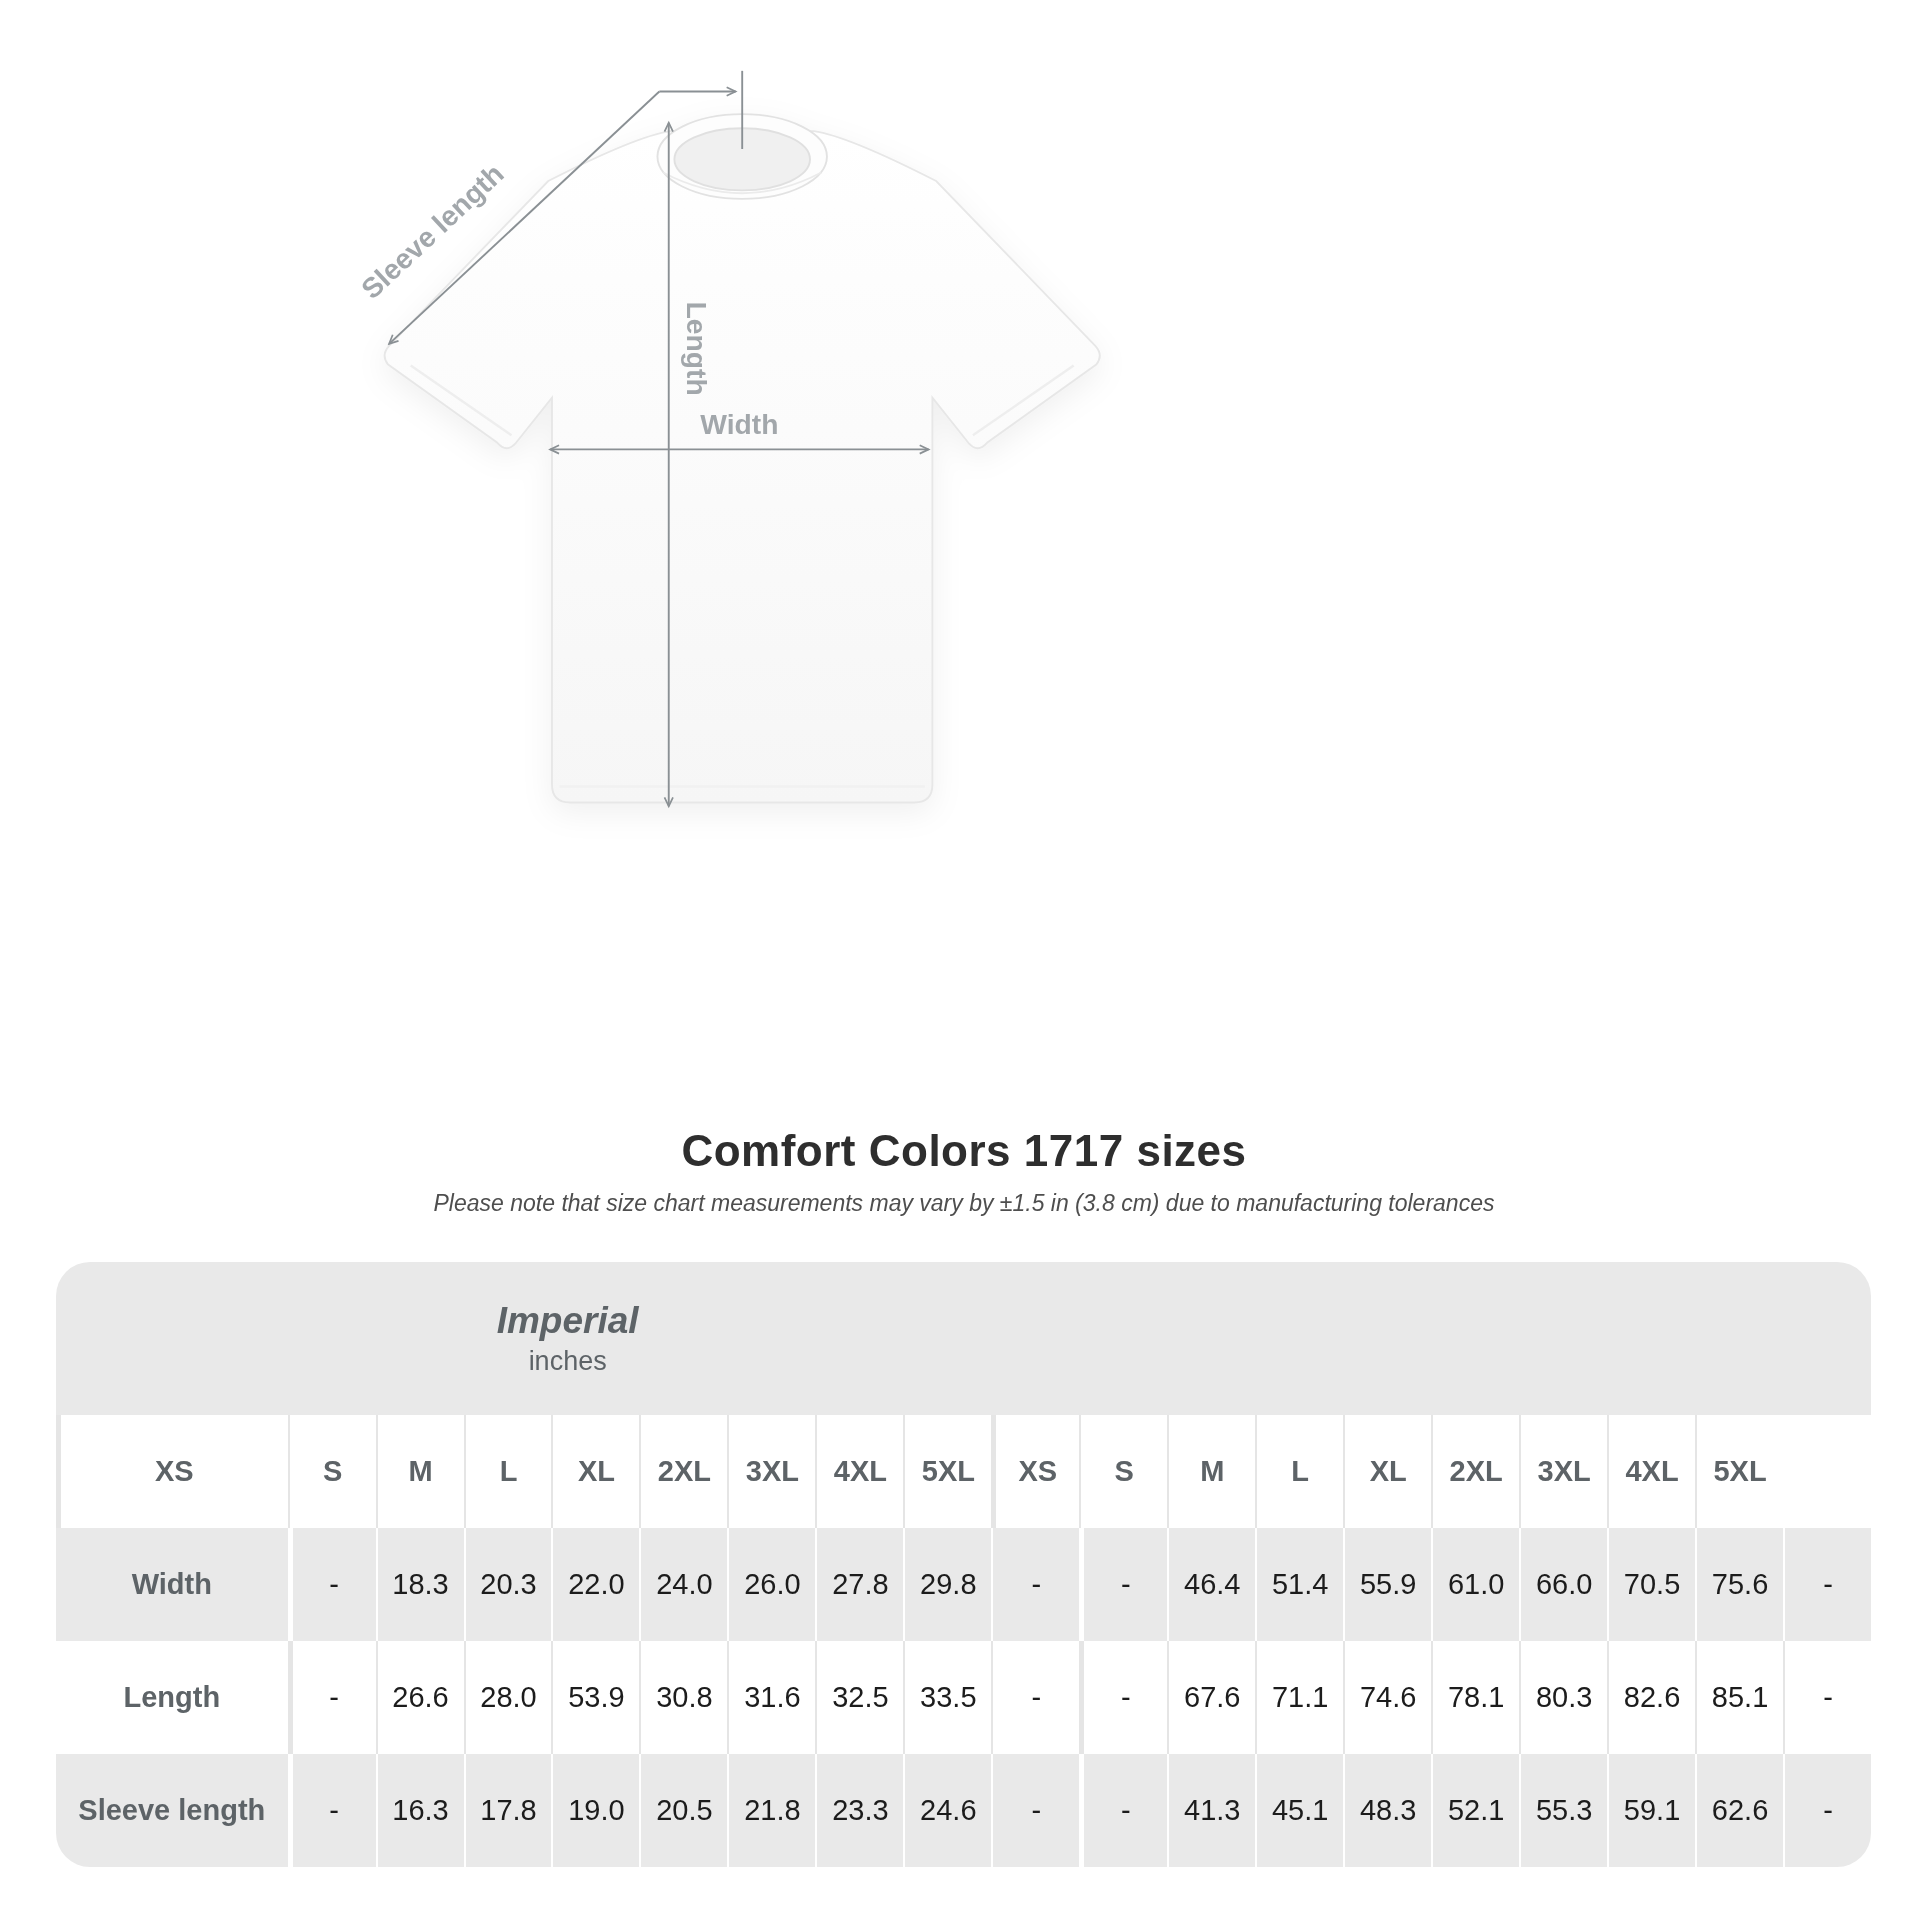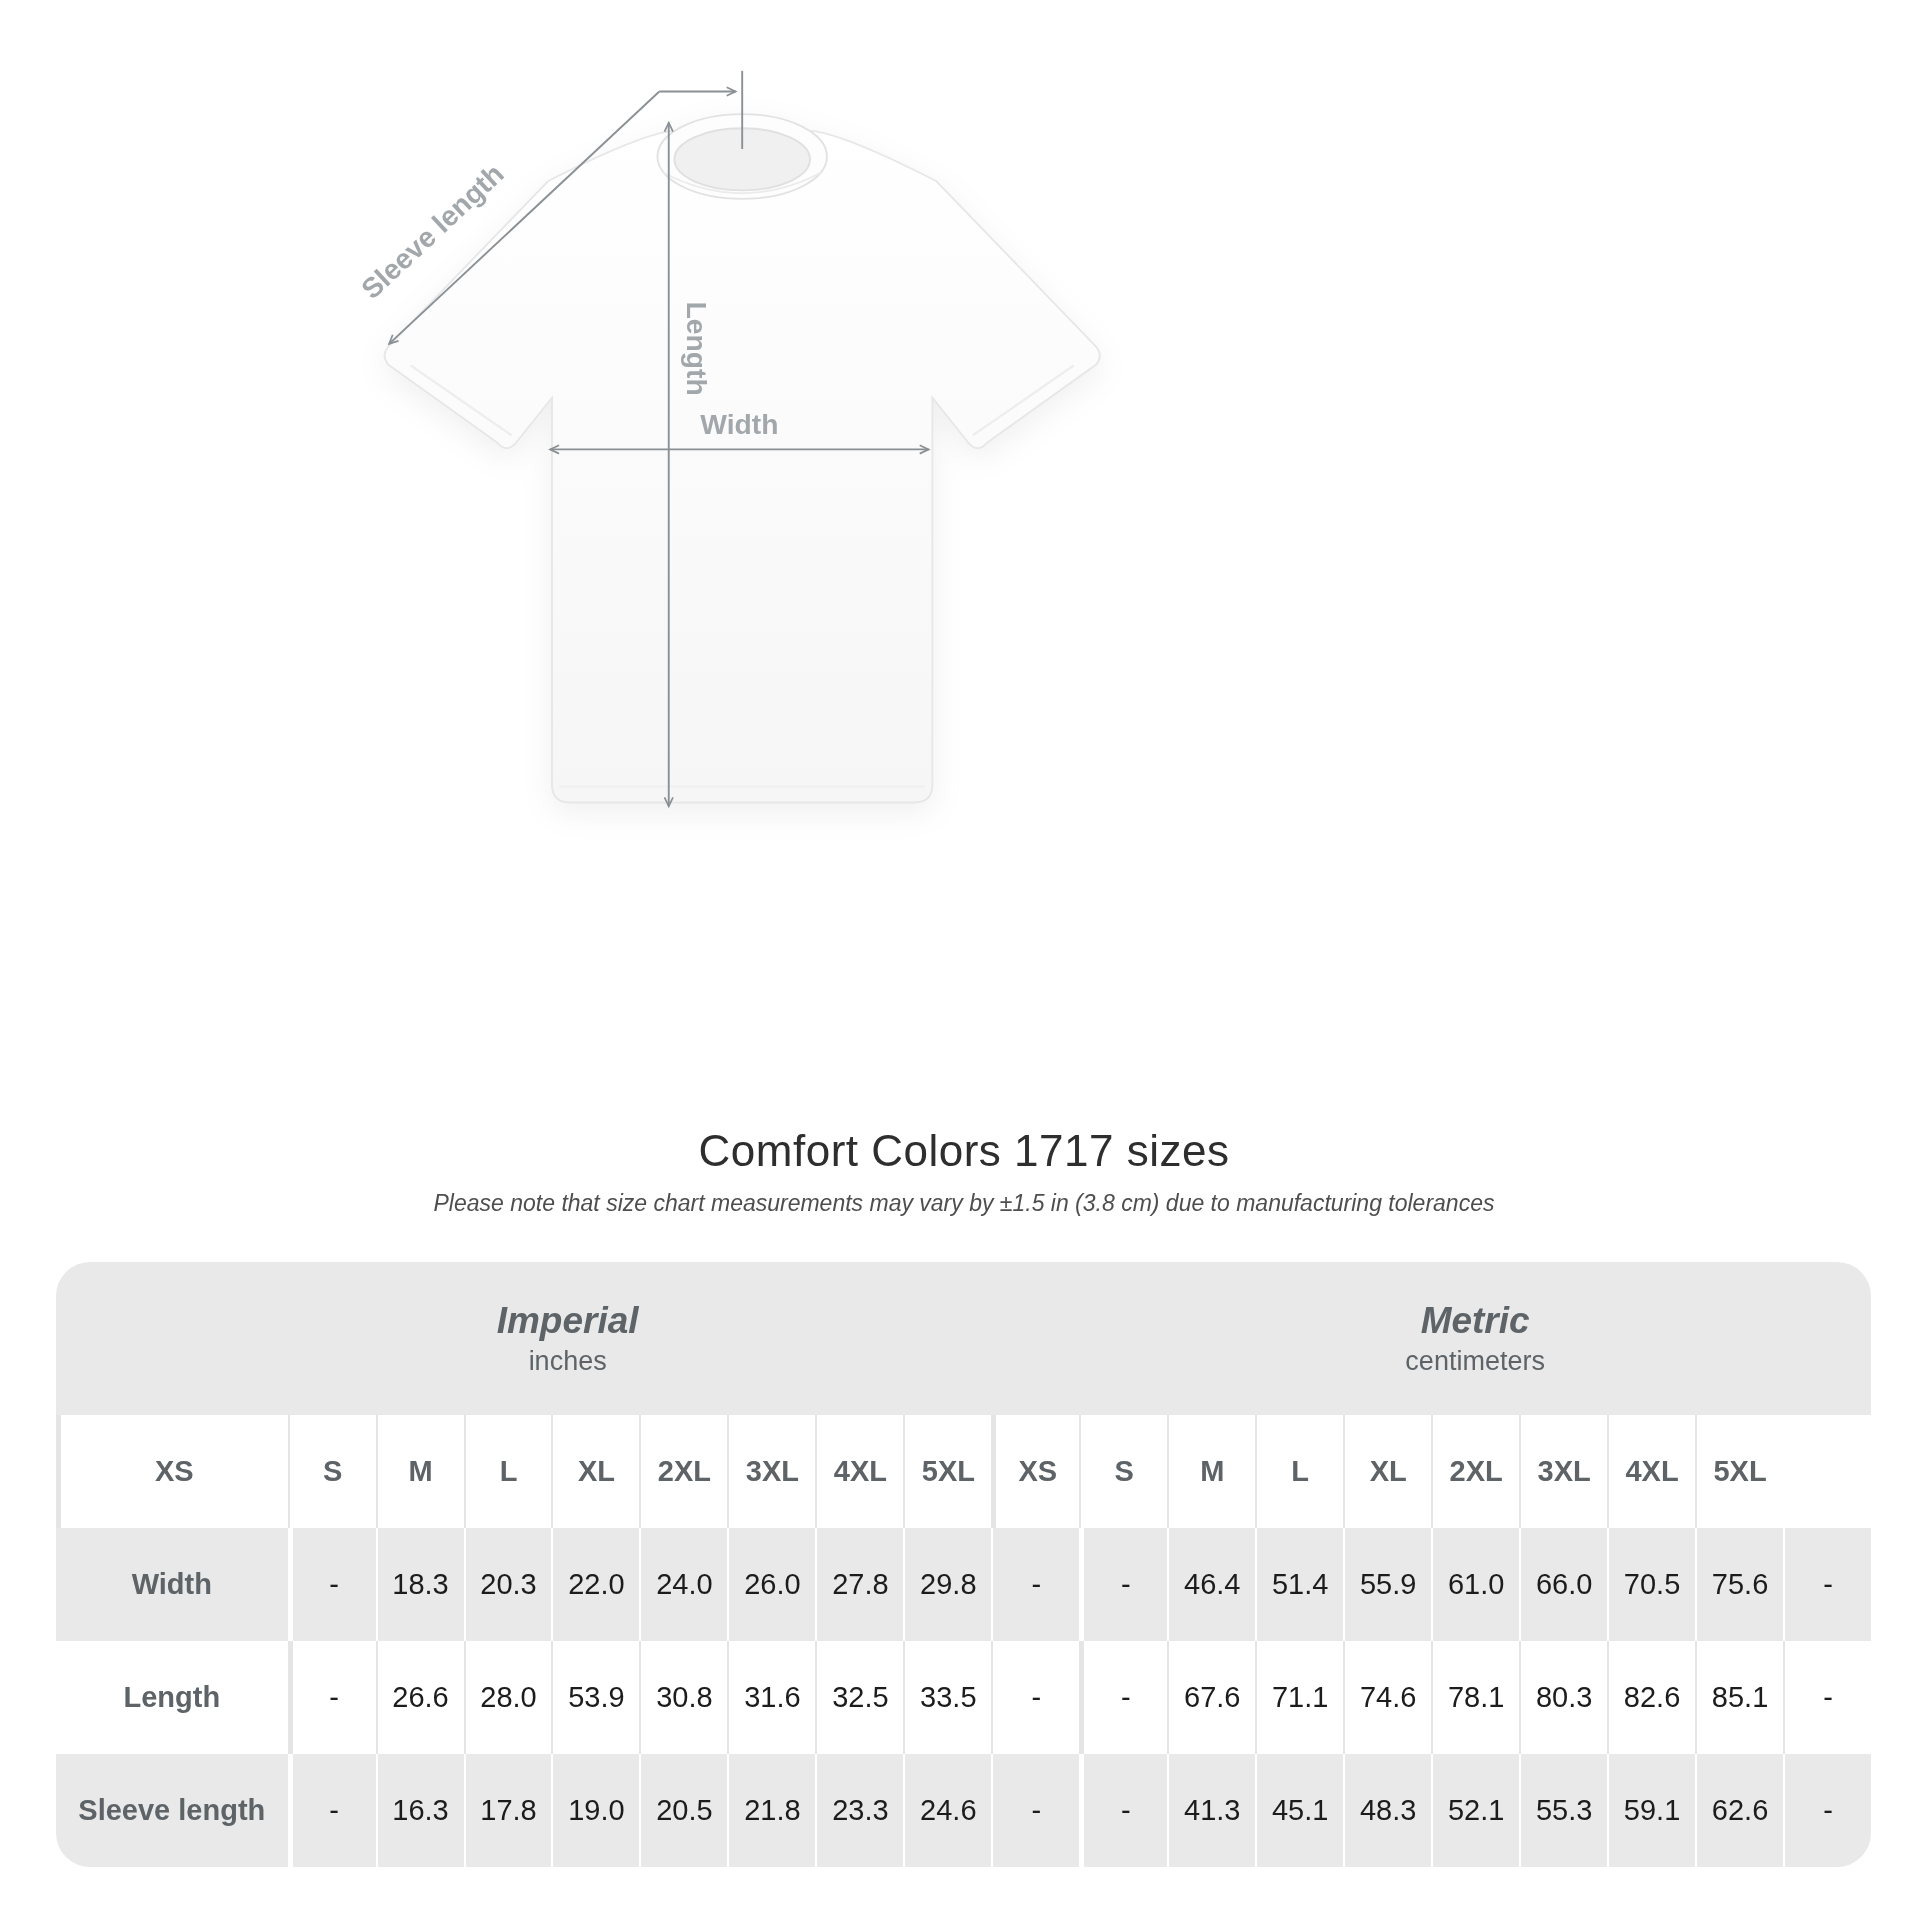--- a/index.html
+++ b/index.html
@@ -11,21 +11,21 @@
   }
   html,body{margin:0;padding:0;background:#ffffff;}
   .page{
     position:relative;width:1928px;height:1928px;background:#ffffff;overflow:hidden;
     font-family:"Liberation Sans",sans-serif;
   }
   .diagram{position:absolute;left:358px;top:52px;width:791px;height:791px;}
   .shirt{filter:drop-shadow(0 10px 16px rgba(0,0,0,0.06));}
   .page-title{
     position:absolute;top:1126px;left:0;width:100%;margin:0;text-align:center;
-    font-size:44px;font-weight:400;color:#2e2e2e;letter-spacing:0.5px;
+    font-size:44px;font-weight:700;color:#2e2e2e;letter-spacing:0.5px;
   }
   .page-subtitle{
     position:absolute;top:1190px;left:0;width:100%;margin:0;text-align:center;
     font-size:23px;font-style:italic;color:#4e4e4e;
   }
   .size-table{
     position:absolute;left:56px;top:1262px;width:1815px;height:605px;
     border-radius:34px;overflow:hidden;
   }
   .group-row{display:flex;height:153px;background:var(--band);}
@@ -91,24 +91,20 @@
 
   <h1 class="page-title">Comfort Colors 1717 sizes</h1>
   <p class="page-subtitle">Please note that size chart measurements may vary by ±1.5 in (3.8 cm) due to manufacturing tolerances</p>
 
   <div class="size-table">
 
     <div class="group-row">
       <div class="gcell imperial">
         <div class="gname">Imperial</div>
         <div class="gunit">inches</div>
-      </div>
-      <div class="gcell metric">
-        <div class="gname">Metric</div>
-        <div class="gunit">centimeters</div>
       </div>
     </div>
 
     <div class="trow row-white" id="size-row" style="height:113px;">
     <div class="cell head grp">XS</div>
         <div class="cell head">S</div>
         <div class="cell head">M</div>
         <div class="cell head">L</div>
         <div class="cell head">XL</div>
         <div class="cell head">2XL</div>

